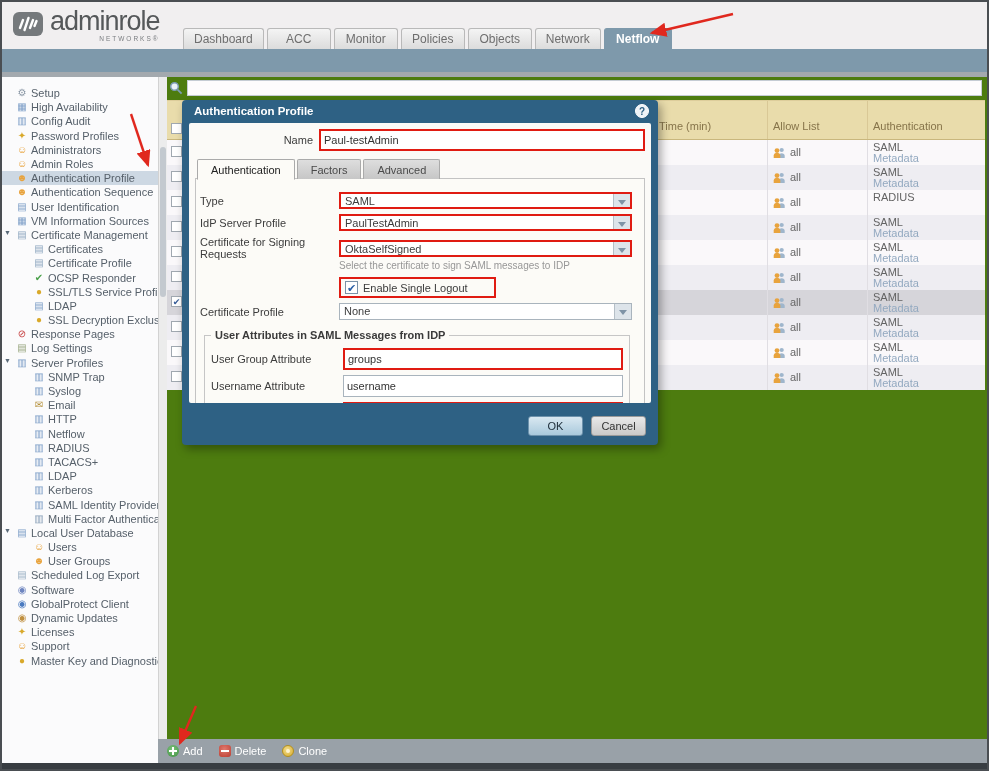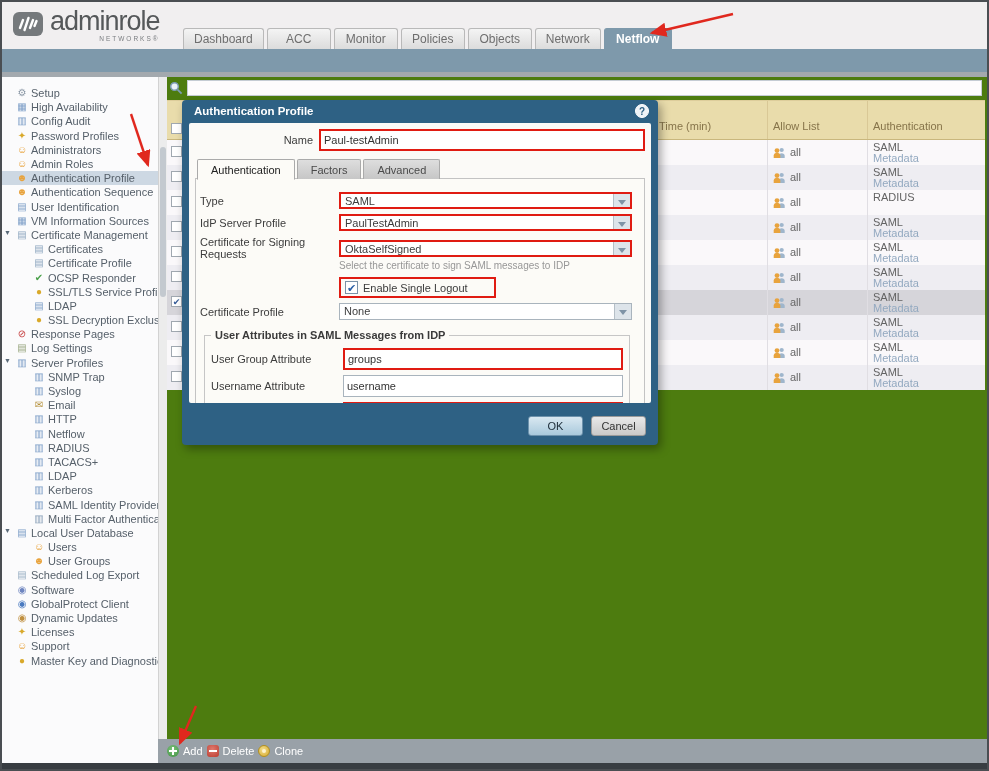--- a/index.html
+++ b/index.html
@@ -53,21 +53,21 @@
   .tfrag{position:absolute;left:484px;top:6px;}
   .allow{position:absolute;left:606px;top:6px;display:flex;align-items:center;gap:4px;}
   .allow i{font-style:normal;}
   .auth{position:absolute;left:706px;top:2px;line-height:10.5px;}
   .auth b{display:block;font-weight:normal;color:#636363;}
   .auth em{display:block;font-style:normal;color:#93a9c0;}
   .vline{position:absolute;top:0;height:250px;width:1px;background:#e0dee3;z-index:3;}
 
   
   .bbar{position:absolute;left:156px;right:0;bottom:6px;height:24px;background:#99a1a8;
-        display:flex;align-items:center;gap:4px;padding-left:9px;color:#fff;font-size:11px;}
+        display:flex;align-items:center;gap:16px;padding-left:9px;color:#fff;font-size:11px;}
   .bbtn{display:flex;align-items:center;gap:4px;}
   .ic-add{width:12px;height:12px;border-radius:50%;background:radial-gradient(circle at 45% 35%,#7cc47c,#3f8f3f);position:relative;}
   .ic-add::before{content:"";position:absolute;left:5px;top:2px;width:2px;height:8px;background:#fff;}
   .ic-add::after{content:"";position:absolute;left:2px;top:5px;width:8px;height:2px;background:#fff;}
   .ic-del{width:12px;height:12px;border-radius:3px;background:radial-gradient(circle at 45% 35%,#e07a6e,#bb3c30);position:relative;}
   .ic-del::after{content:"";position:absolute;left:2px;top:5px;width:8px;height:2px;background:#fff;}
   .ic-clone{width:12px;height:12px;border-radius:50%;background:radial-gradient(circle at 40% 35%,#f2dd8a,#d8ab2e);border:1px solid #b3901f;position:relative;}
   .ic-clone::after{content:"";position:absolute;left:3px;top:3px;width:4px;height:4px;border-radius:50%;background:#fdf3cf;}
   .dstrip{position:absolute;left:0;right:0;bottom:0;height:6px;background:#383d42;}
 

